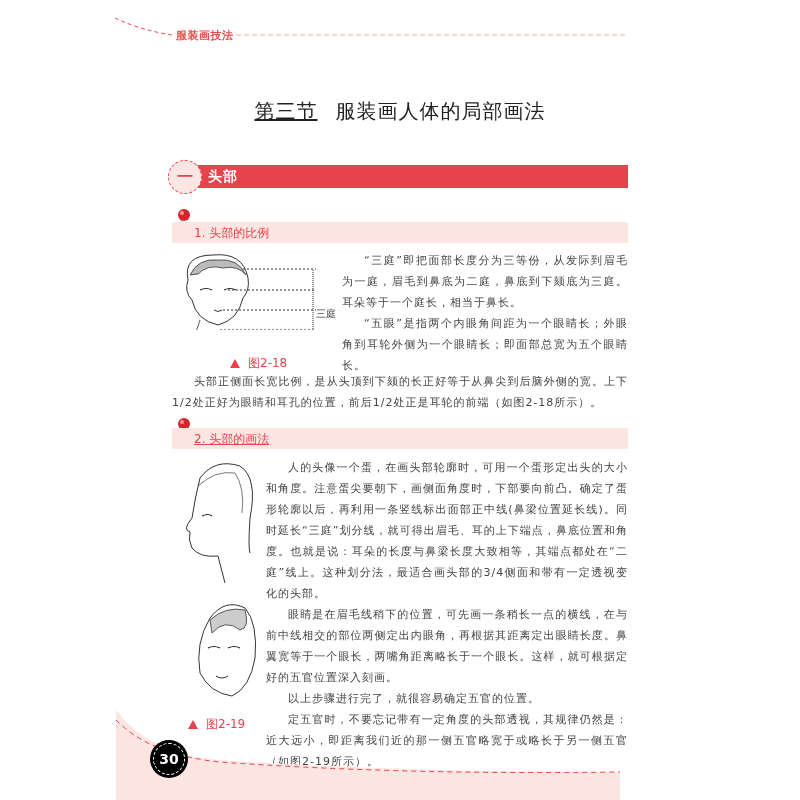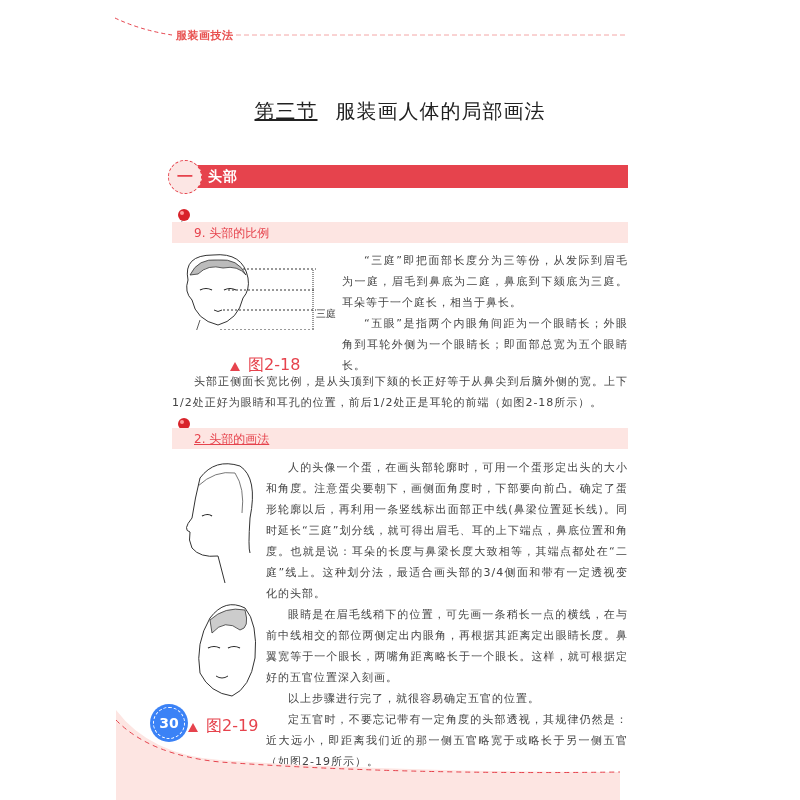--- a/index.html
+++ b/index.html
@@ -18,27 +18,27 @@
 
   .sub-bar { position:absolute; left:172px; width:456px; height:21px; background:#fde5e2; }
   .sub-label { position:absolute; font-size:12px; color:#e6434d; }
   .pin { position:absolute; width:20px; height:30px; }
 
   .para { position:absolute; font-size:11px; line-height:21px; color:#444; letter-spacing:1px; text-align:justify; }
   .para p { margin:0; }
   .indent { text-indent:2em; }
 
   .figure { position:absolute; }
-  .caption { position:absolute; font-size:16px; color:#e6434d; }
+  .caption { position:absolute; font-size:12px; color:#e6434d; }
   .caption .tri { display:inline-block; width:0; height:0; border-left:5px solid transparent; border-right:5px solid transparent; border-bottom:9px solid #e6434d; margin-right:8px; vertical-align:-1px; }
 
   .ting-label { position:absolute; left:316px; top:307px; font-size:10px; color:#444; }
 
   .footer { position:absolute; left:0; top:700px; width:800px; height:100px; }
-  .page-num { position:absolute; left:150px; top:704px; width:38px; height:38px; border-radius:50%; background:#3b82f6; display:flex; align-items:center; justify-content:center; color:#fff; font-size:14px; font-weight:bold; }
+  .page-num { position:absolute; left:150px; top:740px; width:38px; height:38px; border-radius:50%; background:#000000; display:flex; align-items:center; justify-content:center; color:#fff; font-size:14px; font-weight:bold; }
   .page-num::after { content:""; position:absolute; left:3px; top:3px; right:3px; bottom:3px; border-radius:50%; border:1px dashed #fff; }
 </style>
 </head>
 <body>
 
 <div class="running-header">
   <svg width="800" height="60">
     <path d="M115 18 Q140 30 172 35" stroke="#e6434d" stroke-width="1" fill="none" stroke-dasharray="4 3"></path>
     <line x1="228" y1="35" x2="628" y2="35" stroke="#f4a6a6" stroke-width="1" stroke-dasharray="5 3"></line>
   </svg>
@@ -52,21 +52,21 @@
 <div class="section-bar"></div>
 <div class="section-badge">一</div>
 <div class="section-label">头部</div>
 
 <svg class="pin" style="left:174px;top:208px;" viewBox="0 0 20 30">
   <line x1="9" y1="10" x2="3" y2="28" stroke="#999" stroke-width="1"></line>
   <circle cx="10" cy="7" r="6" fill="#d8232a"></circle>
   <circle cx="8" cy="5" r="2" fill="#ff9a9a"></circle>
 </svg>
 <div class="sub-bar" style="top:222px;"></div>
-<div class="sub-label" style="left:194px;top:225px;">9. 头部的比例</div>
+<div class="sub-label" style="left:194px;top:225px;">1. 头部的比例</div>
 
 <svg class="figure" style="left:168px;top:250px;" width="150" height="80" viewBox="0 0 150 80">
   <path d="M20 30 Q15 5 45 5 Q75 2 80 28 Q82 40 75 48 Q70 70 50 75 Q28 70 24 50 Q16 42 20 30 Z" fill="none" stroke="#333" stroke-width="1"></path>
   <path d="M22 25 Q30 8 50 10 Q70 8 78 25 Q70 15 55 18 Q40 14 30 24 Z" fill="#bbb" stroke="#333" stroke-width="0.8"></path>
   <path d="M32 40 Q38 37 44 40 M56 40 Q62 37 68 40" stroke="#222" stroke-width="1.2" fill="none"></path>
   <path d="M46 60 Q50 63 54 60" stroke="#333" stroke-width="1" fill="none"></path>
   <line x1="28" y1="82" x2="32" y2="70" stroke="#333" stroke-width="0.8"></line>
   <line x1="75" y1="19" x2="148" y2="19" stroke="#333" stroke-dasharray="2 2"></line>
   <line x1="60" y1="40" x2="148" y2="40" stroke="#333" stroke-dasharray="2 2"></line>
   <line x1="55" y1="60" x2="148" y2="60" stroke="#333" stroke-dasharray="2 2"></line>

